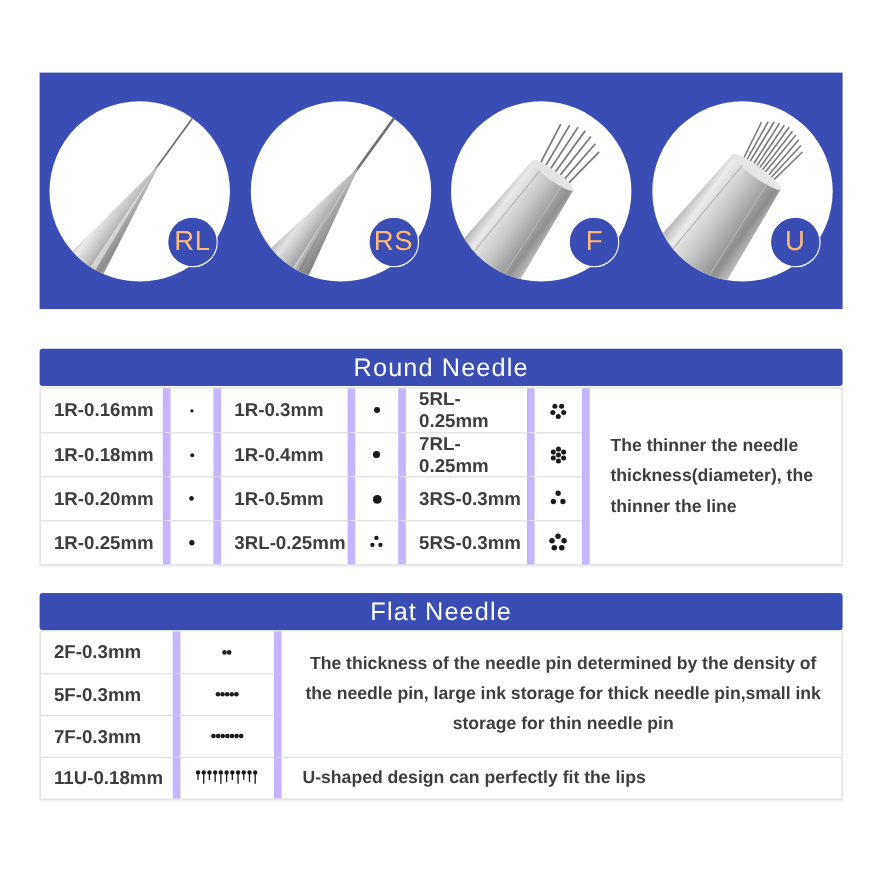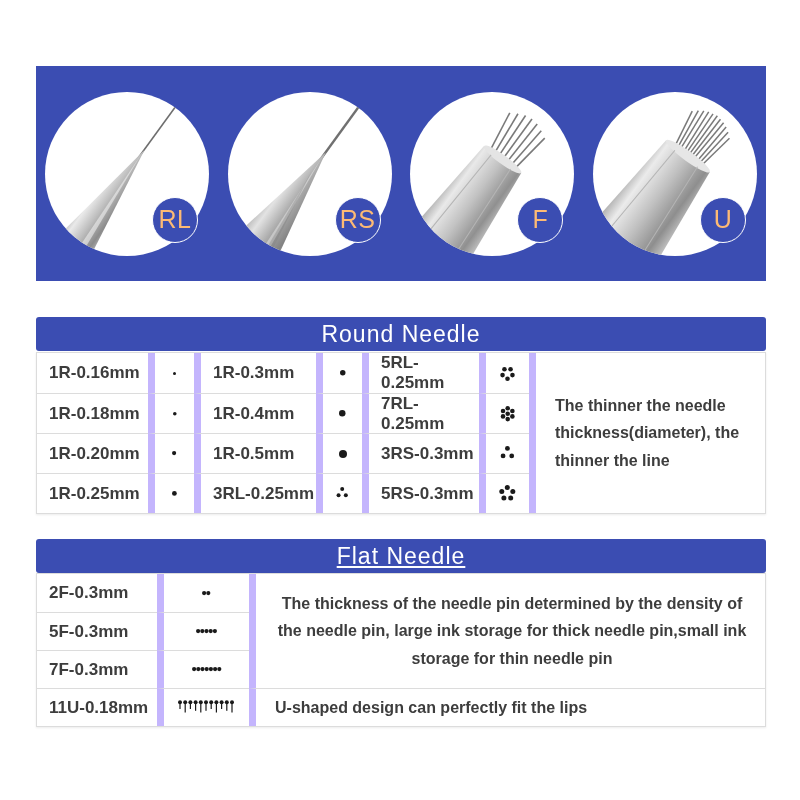--- a/index.html
+++ b/index.html
@@ -17,21 +17,21 @@
   .tag-circle{position:absolute;left:107px;top:105px;width:46px;height:46px;
               border-radius:50%;border:1.5px solid #ffffff;box-sizing:border-box;
               display:flex;align-items:center;justify-content:center;
               color:#fdba74;font-size:25px;font-weight:400;letter-spacing:0.5px;}
 
   
   .section-header{position:absolute;left:36px;width:730px;height:34px;border-radius:3px;
                   display:flex;align-items:center;justify-content:center;
                   color:#ffffff;font-size:23px;font-weight:400;letter-spacing:1px;}
   .round-header{top:317px;}
-  .flat-header{top:539px;text-decoration:underline;}
+  .flat-header{top:539px;}
 
   
   .table{position:absolute;left:36px;width:730px;display:grid;
          background:#ffffff;border:1px solid #dcdcdc;box-sizing:border-box;
          box-shadow:0 1px 2px rgba(0,0,0,0.08);}
   .round-table{top:352px;grid-template-columns:111px 46px 122px 46px 117px 50px 1fr;
                grid-auto-rows:40px;}
   .flat-table{top:573px;grid-template-columns:120px 92px 1fr;grid-auto-rows:38px;}
   .cell{display:flex;align-items:center;font-size:17px;box-sizing:border-box;font-weight:bold;}
   .cell.name{padding-left:12px;}

